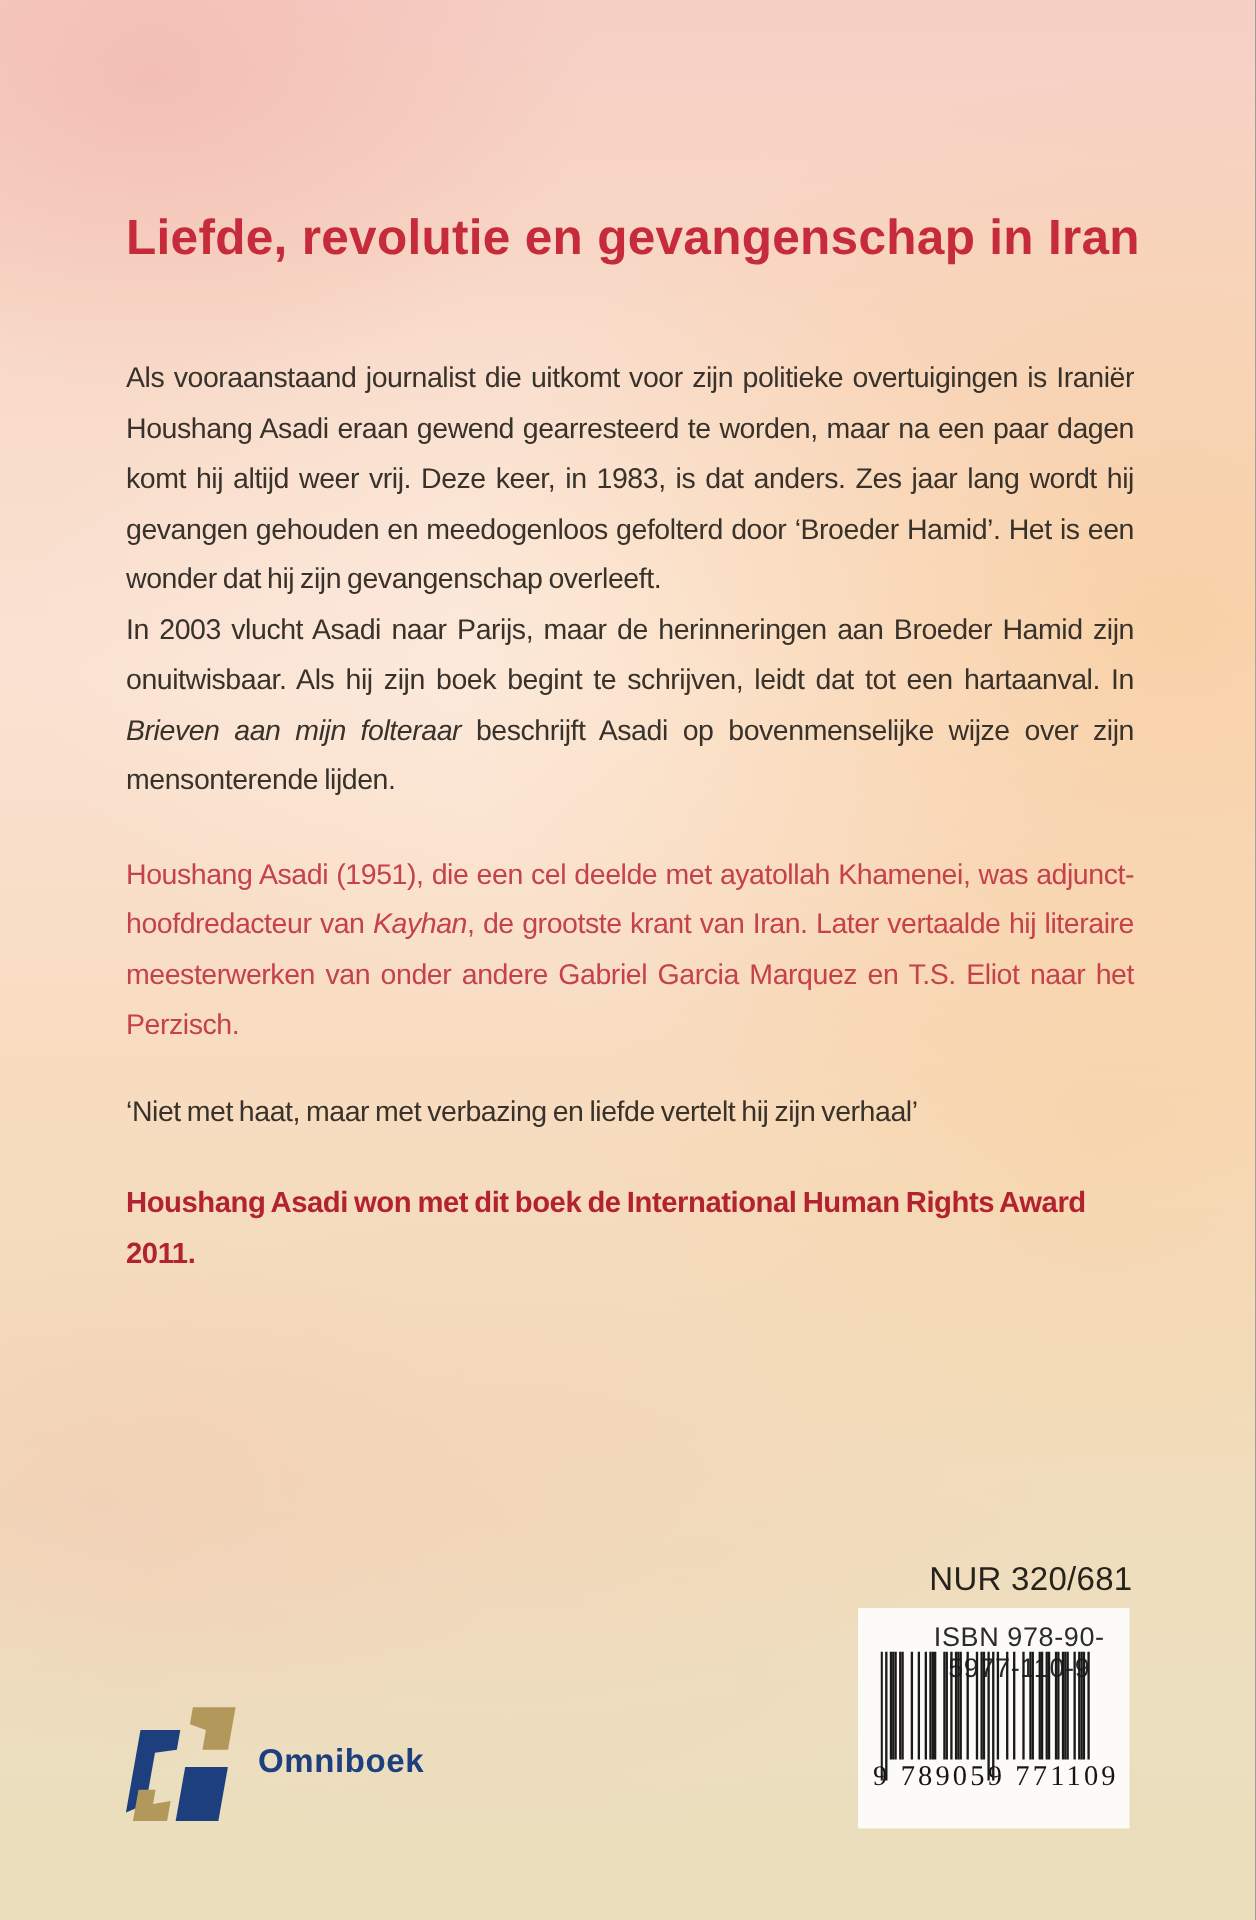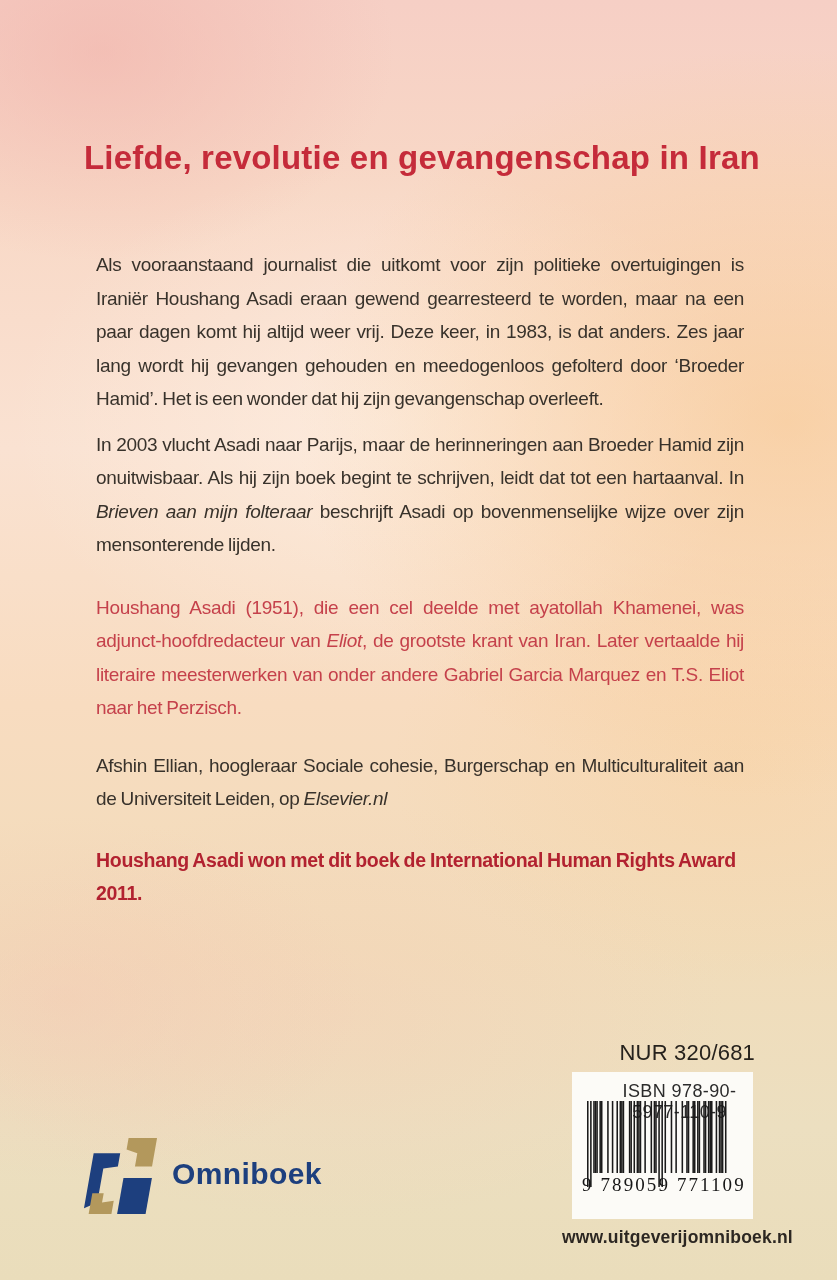--- a/index.html
+++ b/index.html
@@ -24,21 +24,21 @@
     color:var(--title-red,#c52b3a);
     white-space:nowrap;
   }
   .text-col{
     position:absolute;left:84px;top:236px;width:672px;
     color:var(--body-text,#38322b);
     font-size:19px;line-height:33.5px;
     letter-spacing:-.3px;word-spacing:-1px;
     text-align:justify;
   }
-  .text-col p{margin:12px;}
+  .text-col p{margin:0;}
   .it{font-style:italic;}
   .bio{margin-top:29px !important;color:var(--bio-red,#c5414b);}
   .quote-block{margin-top:24px;}
   .quote-block + .quote-block{margin-top:27px;}
   .award{
     margin-top:28px !important;
     font-weight:bold;font-size:19.5px;
     color:var(--award-red,#b22230);
     text-align:left;
   }
@@ -58,43 +58,43 @@
   .ean-digits{
     position:absolute;left:10px;top:102px;width:170px;
     font-size:19px;letter-spacing:2.1px;color:#161616;
     font-family:Liberation Serif, serif;
   }
   .publisher{
     position:absolute;left:84px;top:1136px;
     display:flex;align-items:center;gap:14px;
   }
   .pub-name{
-    font-size:30px;font-weight:600;letter-spacing:.4px;
+    font-size:22px;font-weight:600;letter-spacing:.4px;
     color:var(--navy,#1d3f7e);
     margin-top:-6px;
   }
   .website{
     position:absolute;left:562px;top:1227px;
     font-size:17.5px;font-weight:600;letter-spacing:.2px;color:#2c2722;
   }
 </style>
 </head>
 <body>
 
 <div class="cover">
 
   <h1 class="title">Liefde, revolutie en gevangenschap in Iran</h1>
 
   <div class="text-col">
     <p class="body-p"><span>Als vooraanstaand journalist die uitkomt voor zijn politieke overtuigingen is Iraniër Houshang Asadi eraan gewend gearresteerd te worden, maar na een paar dagen komt hij altijd weer vrij. Deze keer, in 1983, is dat anders. Zes jaar lang wordt hij gevangen gehouden en meedogenloos gefolterd door ‘Broeder Hamid’. Het is een wonder dat hij zijn gevangenschap overleeft.</span></p>
     <p class="body-p"><span>In 2003 vlucht Asadi naar Parijs, maar de herinneringen aan Broeder Hamid zijn onuitwisbaar. Als hij zijn boek begint te schrijven, leidt dat tot een hartaanval. In </span><span class="it">Brieven aan mijn folteraar</span><span> beschrijft Asadi op bovenmenselijke wijze over zijn mensonterende lijden.</span></p>
-    <p class="body-p bio"><span>Houshang Asadi (1951), die een cel deelde met ayatollah Khamenei, was adjunct-hoofdredacteur van </span><span class="it">Eliot</span><span>, de grootste krant van Iran. Later vertaalde hij literaire meesterwerken van onder andere Gabriel Garcia Marquez en T.S. Eliot naar het Perzisch.</span></p>
+    <p class="body-p bio"><span>Houshang Asadi (1951), die een cel deelde met ayatollah Khamenei, was adjunct-hoofdredacteur van </span><span class="it">Kayhan</span><span>, de grootste krant van Iran. Later vertaalde hij literaire meesterwerken van onder andere Gabriel Garcia Marquez en T.S. Eliot naar het Perzisch.</span></p>
 
     <div class="quote-block">
-      <p><span>Afshin Ellian, hoogleraar Sociale cohesie, Burgerschap en Multiculturaliteit aan de Universiteit Leiden, op </span><span class="it">Elsevier.nl</span></p>
+      <p><span>‘Niet met haat, maar met verbazing en liefde vertelt hij zijn verhaal’</span></p>
     </div>
 
     <div class="quote-block">
     </div>
 
     <p class="award">Houshang Asadi won met dit boek de International Human Rights Award 2011.</p>
   </div>
 
   <div class="nur">NUR 320/681</div>
 
@@ -159,15 +159,14 @@
         <polygon points="0,16 28,16 28,30 13,32 13,68 0,74" fill="var(--navy,#1d3f7e)"></polygon>
 
         <polygon points="36,42 66,42 66,80 36,80" fill="var(--navy,#1d3f7e)"></polygon>
 
         <polygon points="6,58 18,58 18,68 30,66 30,80 6,80" fill="var(--gold,#b3985c)"></polygon>
       </g>
     </svg>
     <div class="pub-name">Omniboek</div>
   </div>
 
-  <div class="website">www.uitgeverijomniboek.nl</div>
 
 </div>
 
 </body></html>

